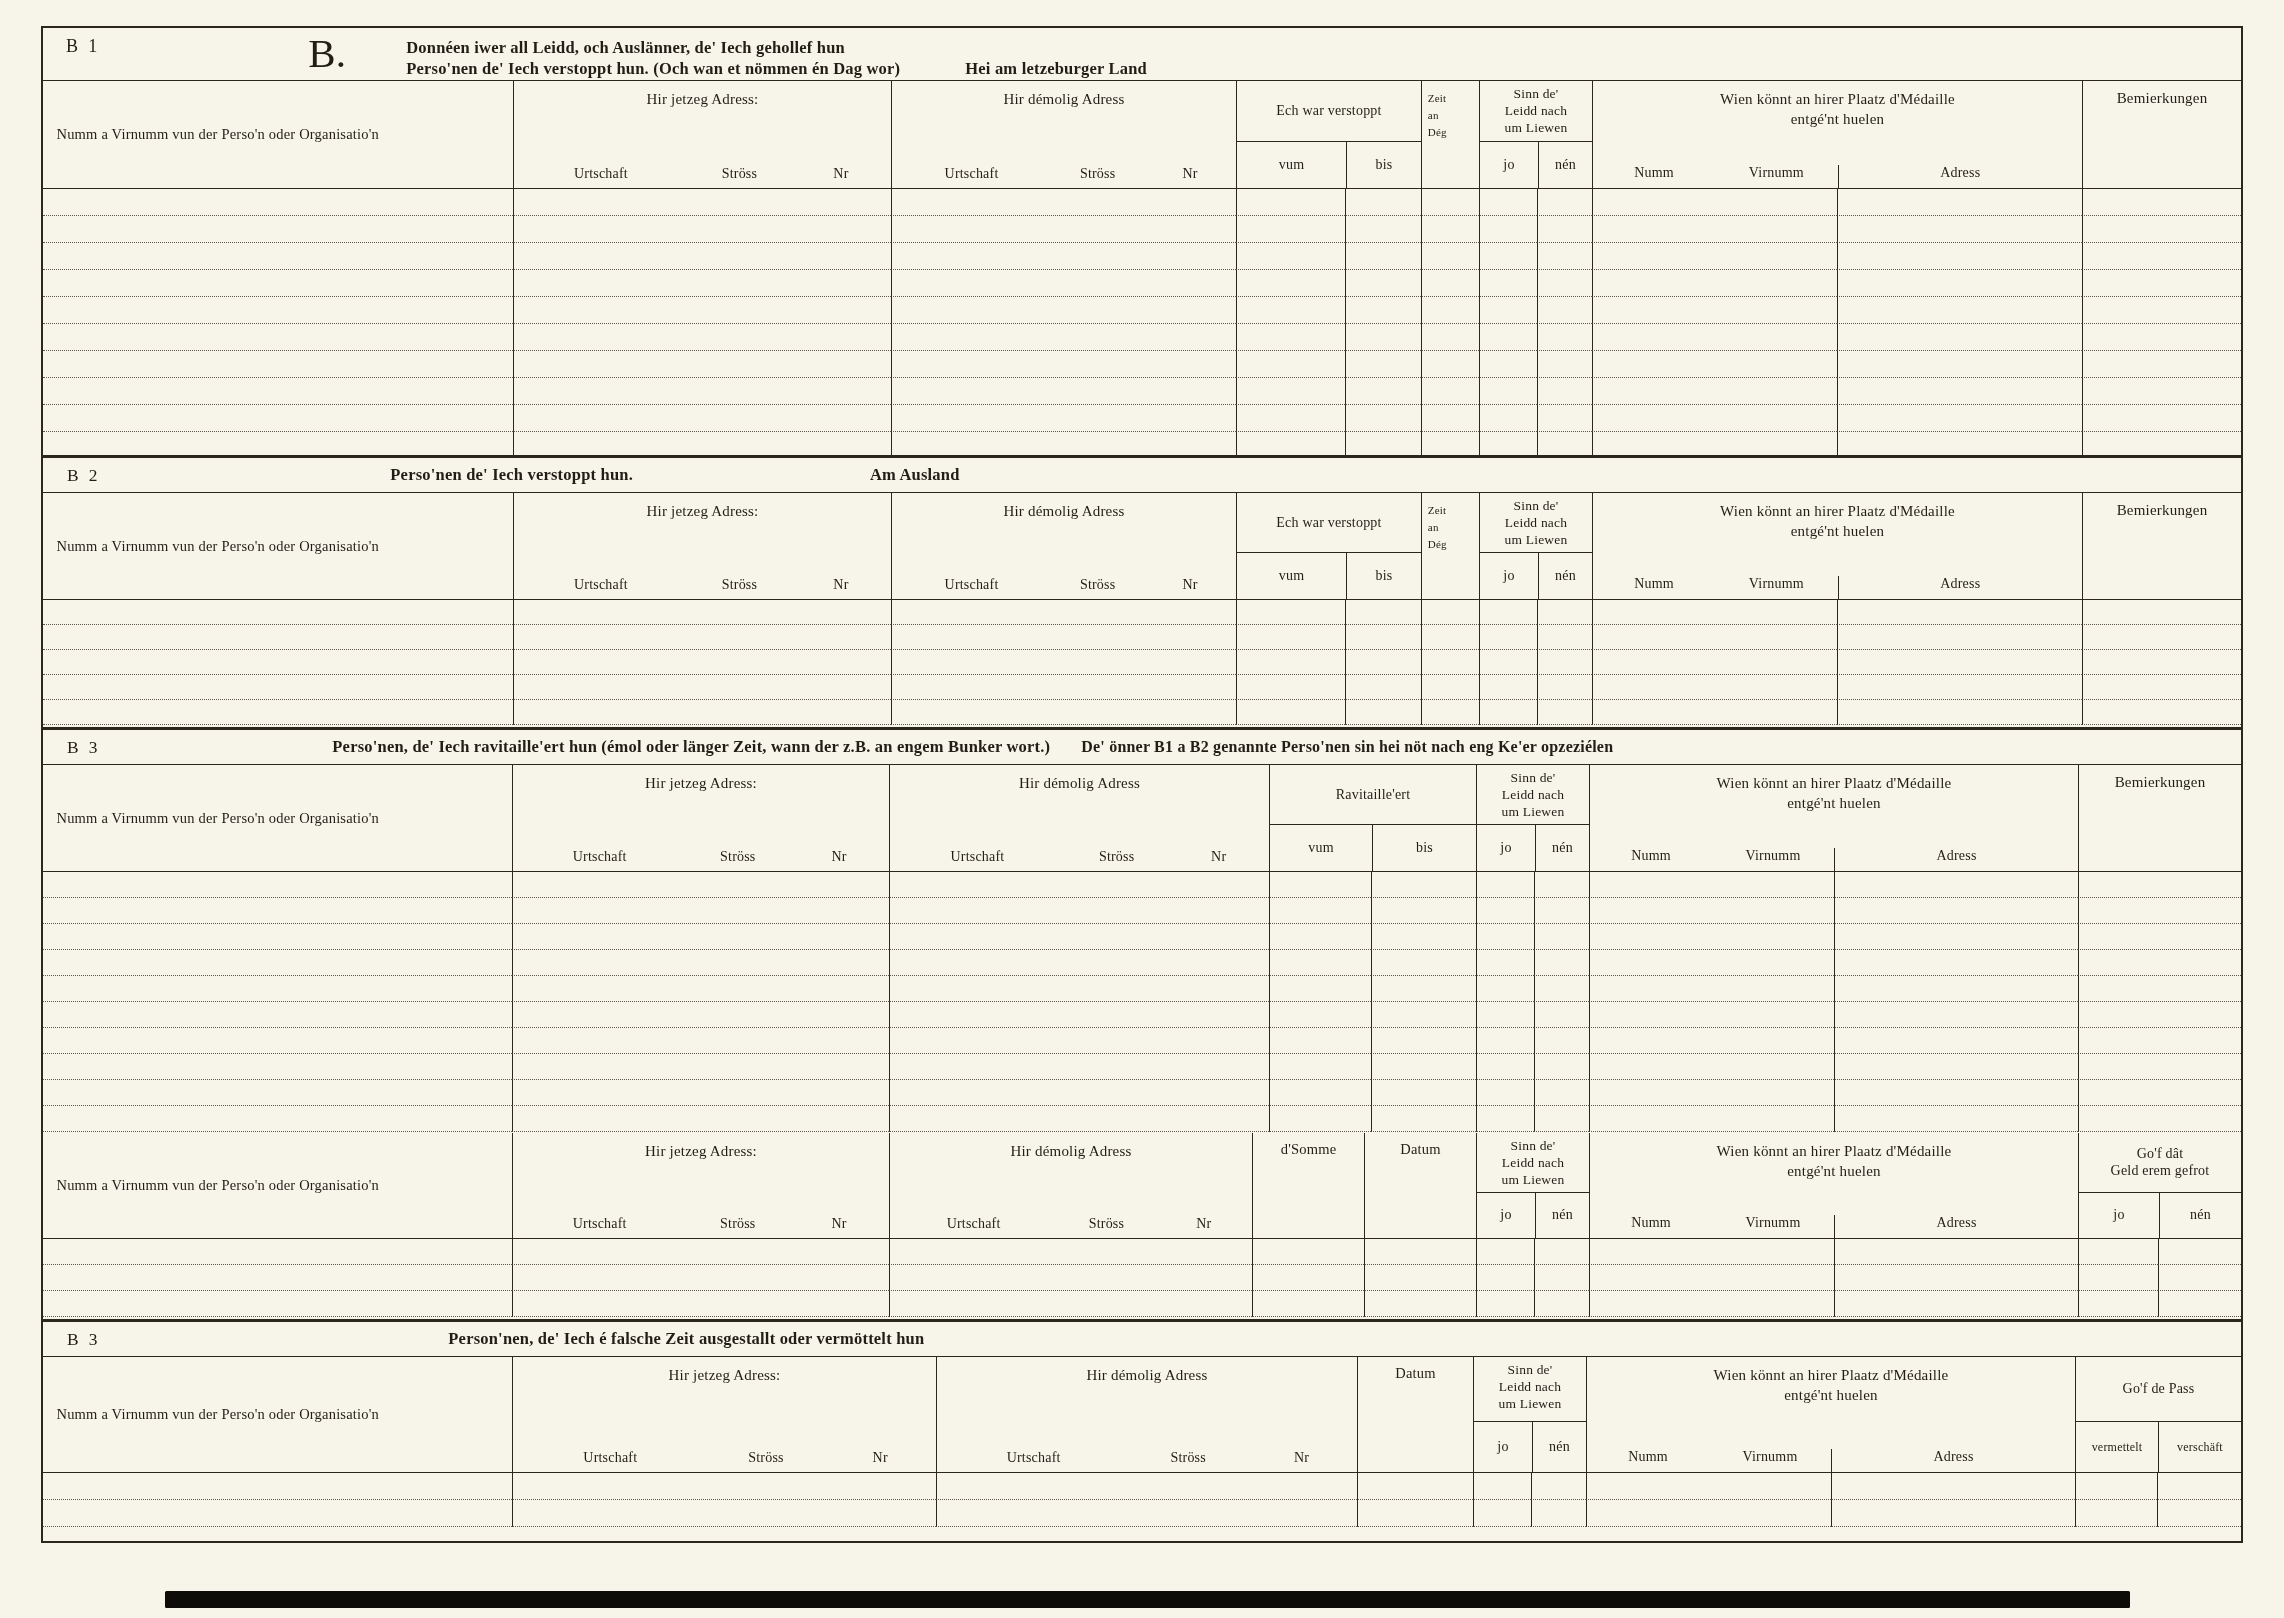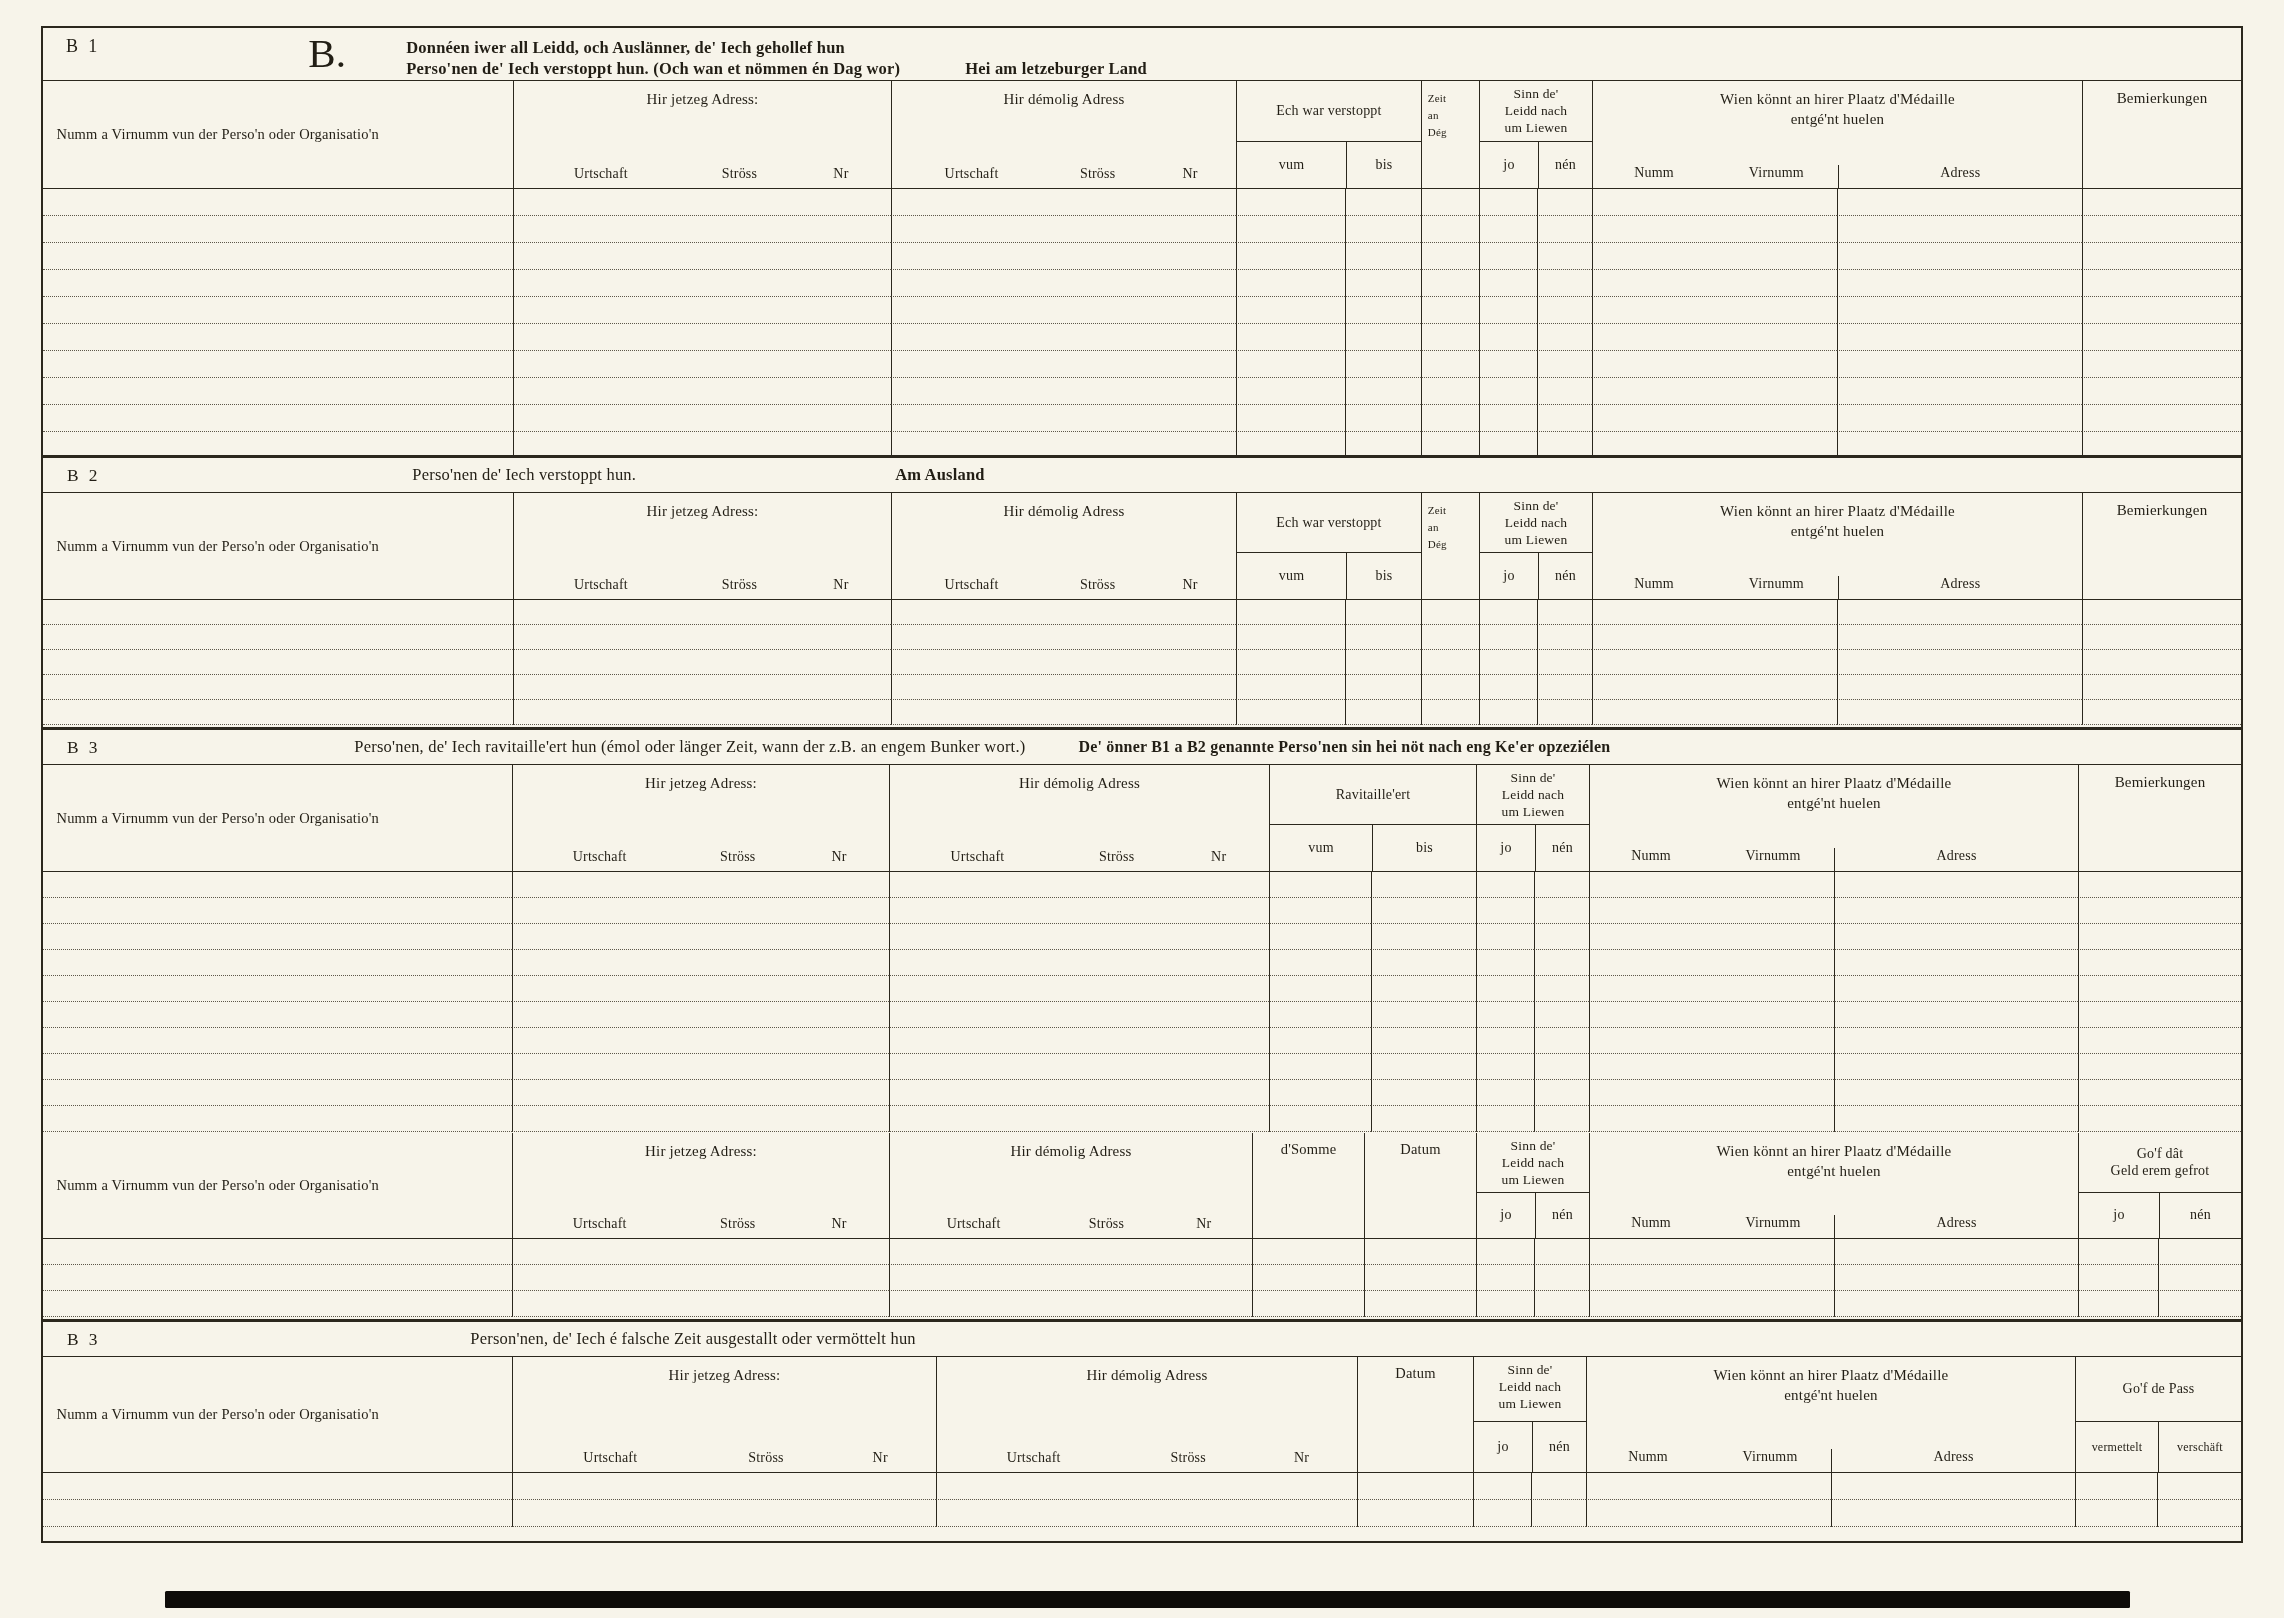--- a/index.html
+++ b/index.html
@@ -21,23 +21,23 @@
     border:2.9px solid var(--line);
     background:var(--paper);
   }
   
   .b1-strip{height:53px;display:flex;align-items:flex-start;padding-top:7.7px;border-bottom:1.5px solid var(--line);}
   .b1-id{margin-left:23px;font-size:18px;letter-spacing:2.9px;}
   .b1-letter{margin-left:208px;font-size:41px;line-height:.85;font-weight:400;}
   .b1-titles{margin-left:60px;font-weight:700;font-size:16.5px;line-height:1.32;padding-top:1px;}
   .b1-line2-extra{display:inline-block;margin-left:65px;}
   
-  .tstrip{height:38px;display:flex;align-items:center;border-top:3.4px solid var(--line);border-bottom:1.5px solid var(--line);gap:22px;}
+  .tstrip{height:38px;display:flex;align-items:center;border-top:3.4px solid var(--line);border-bottom:1.5px solid var(--line);}
   .ts-id{margin-left:24px;font-size:17.4px;letter-spacing:2.9px;white-space:nowrap;}
-  .ts-title{font-weight:400;font-size:16.5px;white-space:nowrap;}
+  .ts-title{font-weight:700;font-size:16.5px;white-space:nowrap;}
   .ml600{margin-left:290px;} .ml480{margin-left:232px;} .ml720{margin-left:348px;}
   .ts-sub{font-weight:700;font-size:16.5px;margin-left:237px;white-space:nowrap;}
   .ts-sub2{font-weight:700;font-size:16px;margin-left:31px;white-space:nowrap;}
   
   .hdr{display:grid;border-bottom:1.9px solid var(--line);}
   .h-b1{height:108px;} .h-b2{height:107px;} .h-b3{height:107px;} .h-b4{height:106px;} .h-b5{height:116px;}
   .cols-b12{grid-template-columns:470px 378px 345px 109px 76px 58px 58px 55px 245px 245px 1fr;}
   .cols-b3 {grid-template-columns:469px 377px 380px 102px 105px 58px 55px 245px 244px 1fr;}
   .cols-b4 {grid-template-columns:469px 377px 363px 112px 112px 58px 55px 245px 244px 80px 1fr;}
   .cols-b5 {grid-template-columns:469px 424px 421px 116px 58px 55px 245px 244px 82px 1fr;}

